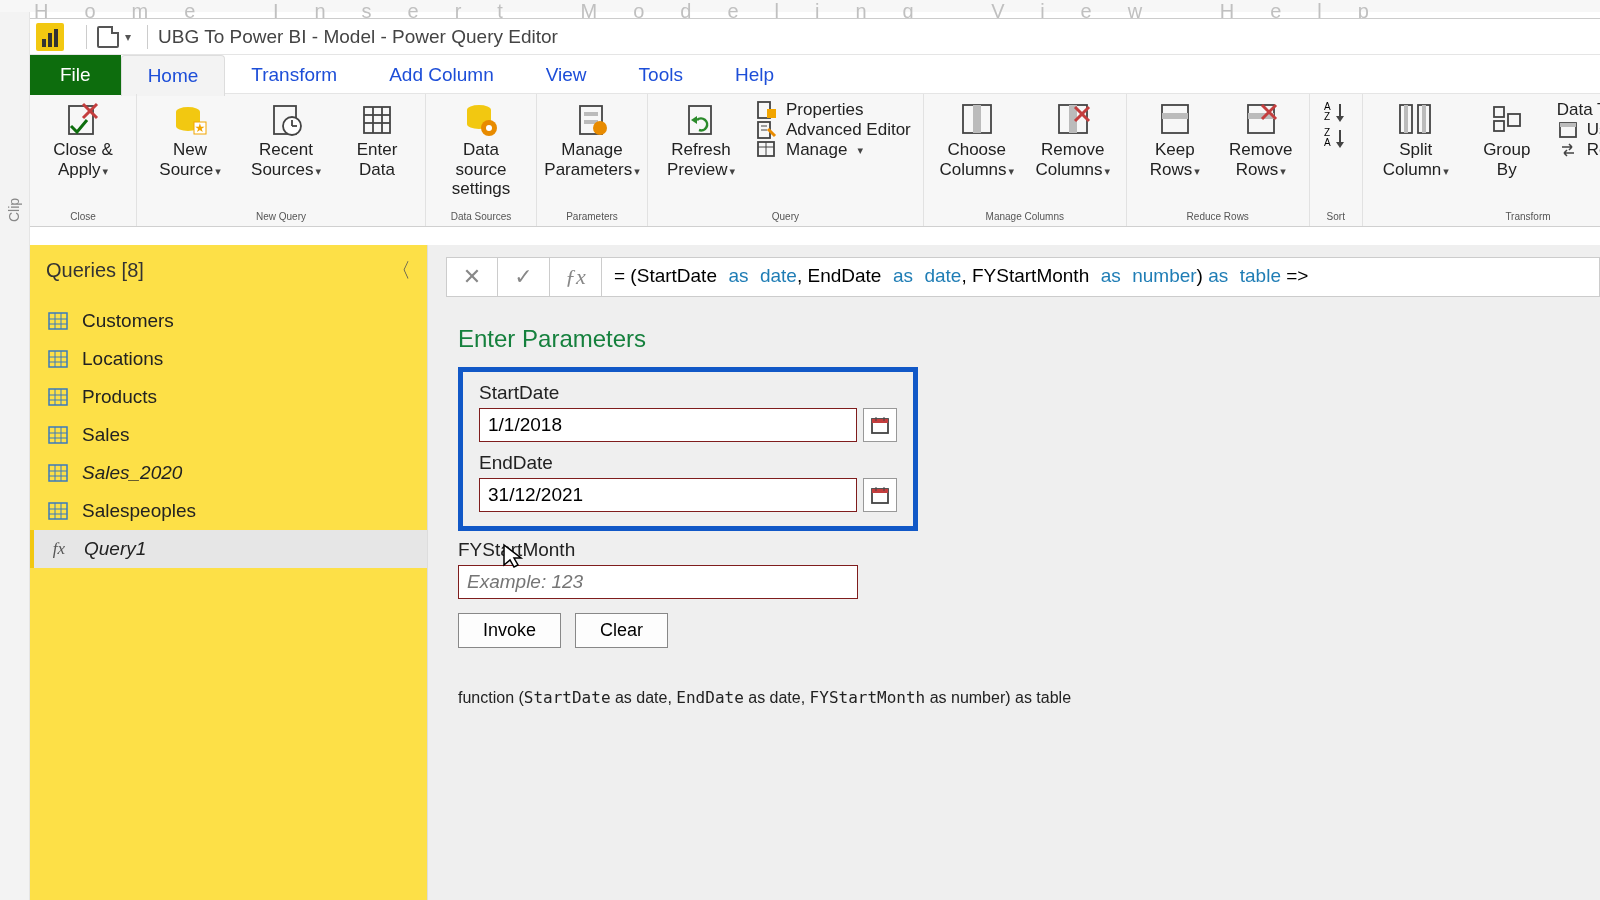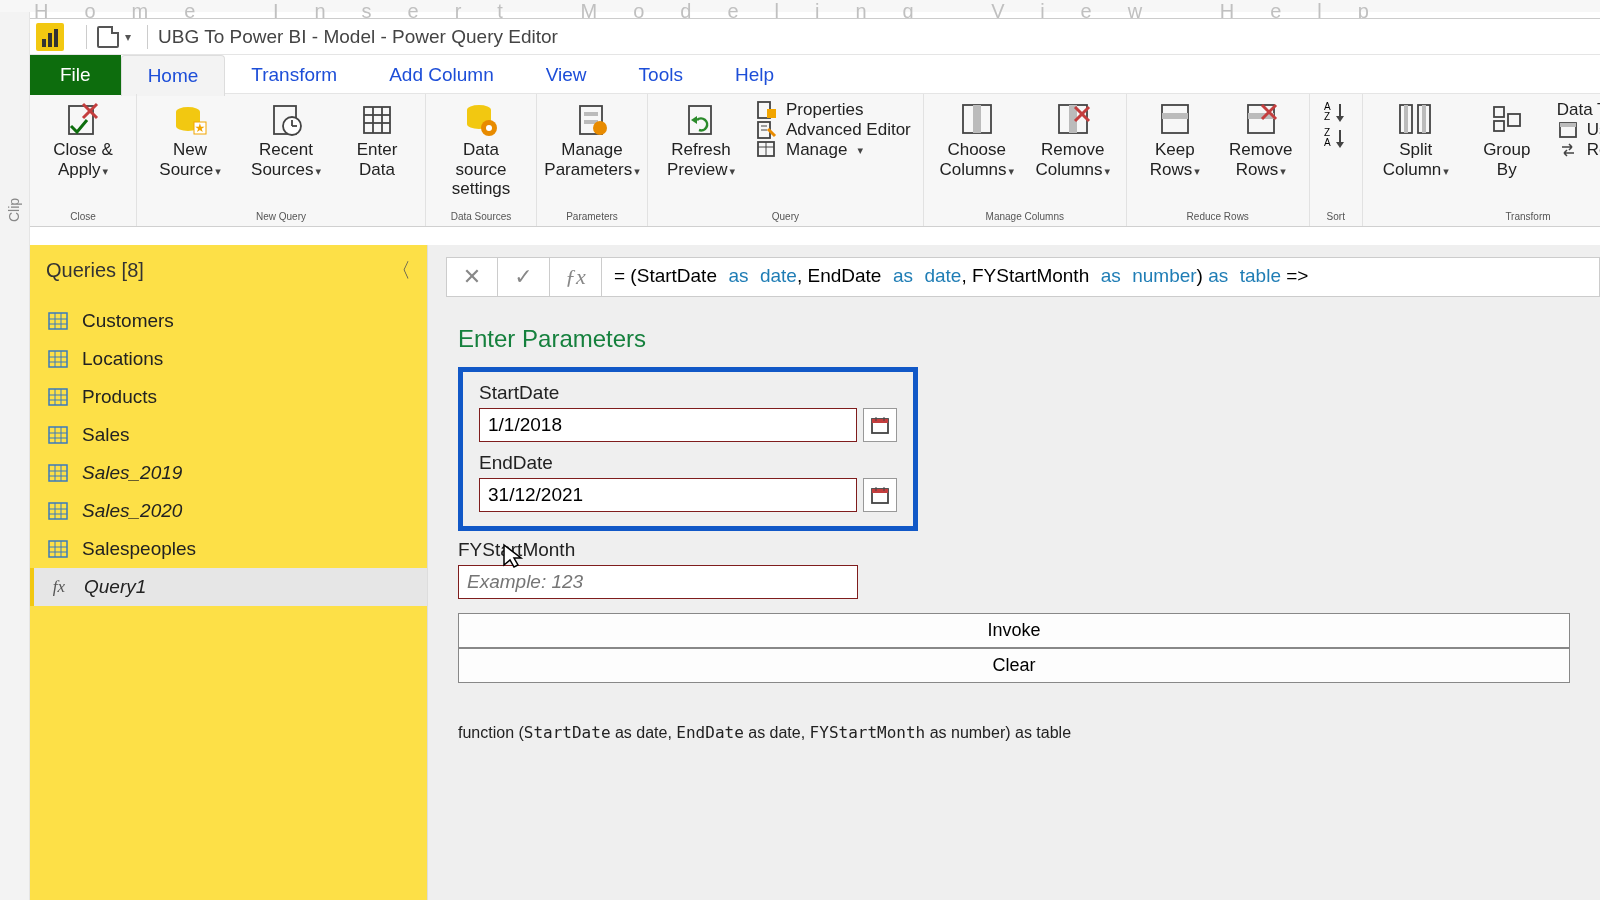--- a/index.html
+++ b/index.html
@@ -72,21 +72,21 @@
 
   .params{ padding:10px 30px;}
   .params h2{ font-size:24px; font-weight:400; color:#15803d; margin:6px 0 14px 0;}
   .hl-box{ border:5px solid #1158c7; padding:10px 16px 14px 16px; width:460px; background:#efefef;}
   .plabel{ font-size:19px; color:#222; margin-bottom:4px;}
   .prow{ display:flex; gap:6px; margin-bottom:10px;}
   .pinput{ flex:1; height:34px; border:1px solid #7f1d1d; background:#fff; font-size:19px; padding:2px 8px;}
   .pinput.placeholder{ color:#ec4899; font-style:italic;}
   .cal-btn{ width:34px; height:34px; border:1px solid #999; background:#fff; display:flex; align-items:center; justify-content:center; cursor:pointer;}
   .after-box{ margin-top:8px;}
-  .btns{ margin-top:14px; display:flex; flex-direction:column;}
+  .btns{ margin-top:14px; display:flex; gap:14px;}
   .std-btn{ border:1px solid #888; background:#fdfdfd; padding:6px 24px; font-size:18px; cursor:pointer;}
 
   .sig{ margin-top:40px; font-size:16px; color:#222;}
   .sig .mono{ font-family:Consolas,monospace;}
 
   .cursor-img{ position:absolute; top:298px; left:74px; font-size:24px; color:#000; pointer-events:none;}
 
 </style>
 </head>
 <body>
@@ -450,32 +450,20 @@
             <div>
               <svg class="tbl-ic" width="20" height="18">
                 <rect x="1" y="1" width="18" height="16" fill="none" stroke="#3a7abd" stroke-width="1.5"></rect>
                 <line x1="1" y1="7" x2="19" y2="7" stroke="#3a7abd"></line>
                 <line x1="1" y1="12" x2="19" y2="12" stroke="#3a7abd"></line>
                 <line x1="7" y1="1" x2="7" y2="17" stroke="#3a7abd"></line>
                 <line x1="13" y1="1" x2="13" y2="17" stroke="#3a7abd"></line>
               </svg>
             </div>
             <span>Sales</span>
-          </div>
-          <div class="q-item italic">
-            <div>
-              <svg class="tbl-ic" width="20" height="18">
-                <rect x="1" y="1" width="18" height="16" fill="none" stroke="#3a7abd" stroke-width="1.5"></rect>
-                <line x1="1" y1="7" x2="19" y2="7" stroke="#3a7abd"></line>
-                <line x1="1" y1="12" x2="19" y2="12" stroke="#3a7abd"></line>
-                <line x1="7" y1="1" x2="7" y2="17" stroke="#3a7abd"></line>
-                <line x1="13" y1="1" x2="13" y2="17" stroke="#3a7abd"></line>
-              </svg>
-            </div>
-            <span>Sales_2019</span>
           </div>
           <div class="q-item italic">
             <div>
               <svg class="tbl-ic" width="20" height="18">
                 <rect x="1" y="1" width="18" height="16" fill="none" stroke="#3a7abd" stroke-width="1.5"></rect>
                 <line x1="1" y1="7" x2="19" y2="7" stroke="#3a7abd"></line>
                 <line x1="1" y1="12" x2="19" y2="12" stroke="#3a7abd"></line>
                 <line x1="7" y1="1" x2="7" y2="17" stroke="#3a7abd"></line>
                 <line x1="13" y1="1" x2="13" y2="17" stroke="#3a7abd"></line>
               </svg>

